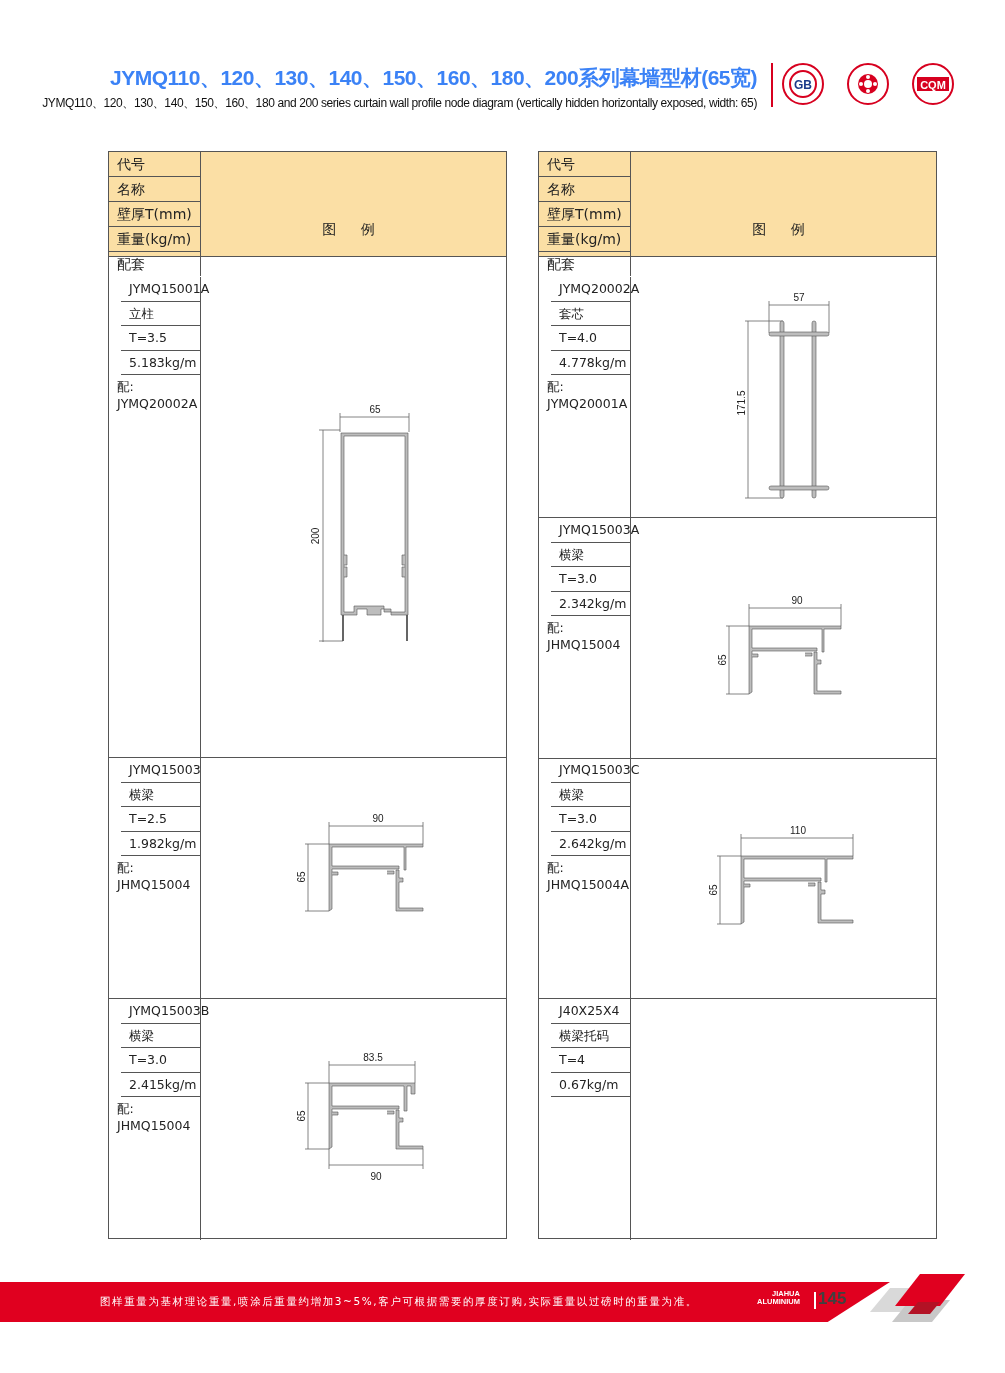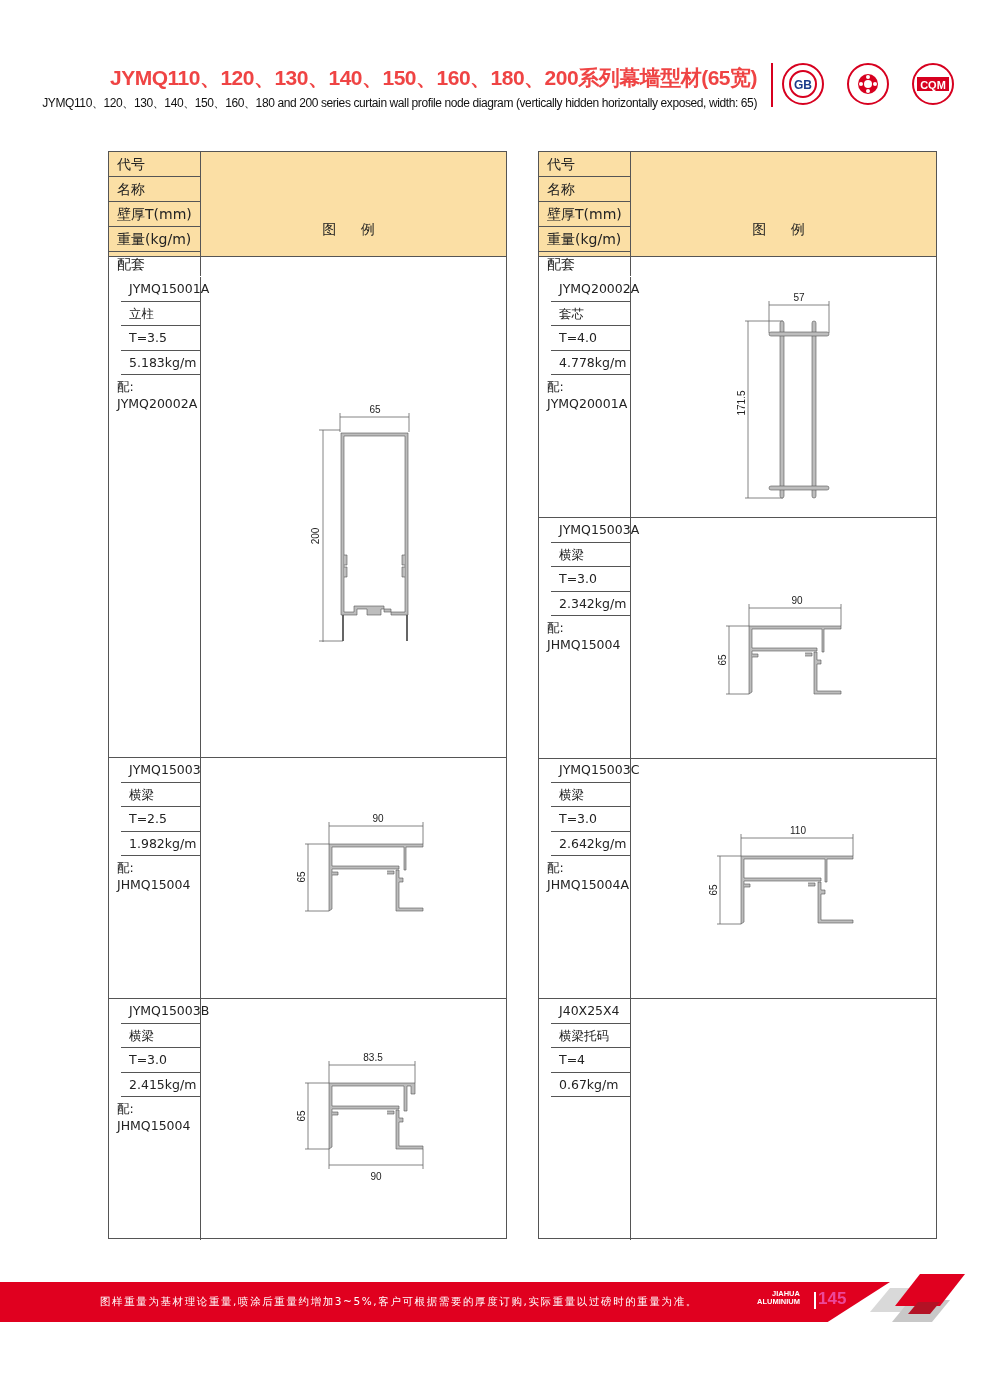--- a/index.html
+++ b/index.html
@@ -1,17 +1,17 @@
 <!DOCTYPE html>
 <html><head>
 <meta charset="utf-8">
 <style>
   html,body{margin:0;padding:0;background:#fff;}
   body{width:1005px;height:1373px;position:relative;overflow:hidden;font-family:"DejaVu Sans","Liberation Sans",sans-serif;color:#222;}
-  .title{position:absolute;right:248px;top:64px;font-family:"Liberation Sans","DejaVu Sans",sans-serif;font-weight:bold;font-size:21px;letter-spacing:-0.5px;color:#ef4444;white-space:nowrap;}
+  .title{position:absolute;right:248px;top:64px;font-family:"Liberation Sans","DejaVu Sans",sans-serif;font-weight:bold;font-size:21px;letter-spacing:-0.5px;color:#3b82f6;white-space:nowrap;}
   .subtitle{position:absolute;right:248px;top:95px;font-family:"Liberation Sans",sans-serif;font-size:12px;letter-spacing:-0.4px;color:#111;white-space:nowrap;}
   .vbar{position:absolute;left:771px;top:63px;width:2px;height:44px;background:#d7001f;}
   .logos{position:absolute;left:782px;top:63px;display:flex;gap:23px;}
   .logo{width:42px;height:42px;border-radius:50%;border:2px solid #d7001f;box-sizing:border-box;display:flex;align-items:center;justify-content:center;}
   .table-wrap{position:absolute;left:108px;top:151px;width:829px;height:1088px;}
   .col{position:absolute;top:0;width:399px;height:1088px;border:1px solid #555;box-sizing:border-box;}
   .col.left{left:0;}
   .col.right{left:430px;}
   .hdr{position:absolute;left:0;top:0;width:100%;height:105px;background:#fbdfa5;border-bottom:1px solid #555;box-sizing:border-box;}
   .hdr .lab{position:absolute;left:0;width:92px;height:25px;border-bottom:1px solid #555;border-right:1px solid #555;box-sizing:border-box;font-size:14px;line-height:24px;padding-left:8px;}
@@ -20,21 +20,21 @@
   .row:last-child{border-bottom:none;}
   .row .lc{position:absolute;left:0;top:0;width:92px;height:100%;border-right:1px solid #555;box-sizing:border-box;}
   .row .cell{height:24.5px;border-bottom:1px solid #555;box-sizing:border-box;font-size:12.5px;line-height:24px;padding-left:8px;white-space:nowrap;margin-left:12px;}
   .row .pcell{font-size:12.5px;padding-left:8px;padding-top:3px;line-height:17px;}
   .row .fig{position:absolute;left:92px;top:0;right:0;height:100%;}
   .row .fig svg{position:absolute;left:0;top:0;}
   .footer{position:absolute;left:0;top:1282px;width:890px;height:40px;background:#e0001f;clip-path:polygon(0 0,100% 0,93% 100%,0 100%);}
   .footnote{position:absolute;left:100px;top:1295px;font-size:10.5px;letter-spacing:1.6px;color:#fff;white-space:nowrap;}
   .brand{position:absolute;left:757px;top:1290px;color:#fff;font-family:"Liberation Sans",sans-serif;font-size:7.5px;line-height:8px;text-align:right;font-weight:bold;}
   .pagebar{position:absolute;left:814px;top:1292px;width:1.5px;height:17px;background:#fff;}
-  .pagenum{position:absolute;left:818px;top:1289px;color:#ec4899;font-family:"Liberation Sans",sans-serif;font-weight:bold;font-size:17px;}
+  .pagenum{position:absolute;left:818px;top:1289px;color:#404040;font-family:"Liberation Sans",sans-serif;font-weight:bold;font-size:17px;}
   .deco{position:absolute;left:860px;top:1272px;}
   .dim{font-family:"Liberation Sans",sans-serif;font-size:10px;fill:#222;}
 </style>
 </head>
 <body>
 
 <div class="title">JYMQ110、120、130、140、150、160、180、200系列幕墙型材(65宽)</div>
 <div class="subtitle">JYMQ110、120、130、140、150、160、180 and 200 series curtain wall profile node diagram (vertically hidden horizontally exposed, width: 65)</div>
 <div class="vbar"></div>
 <div class="logos">

